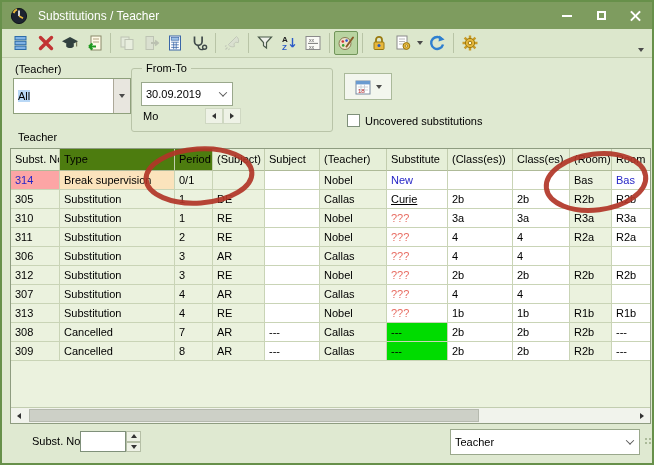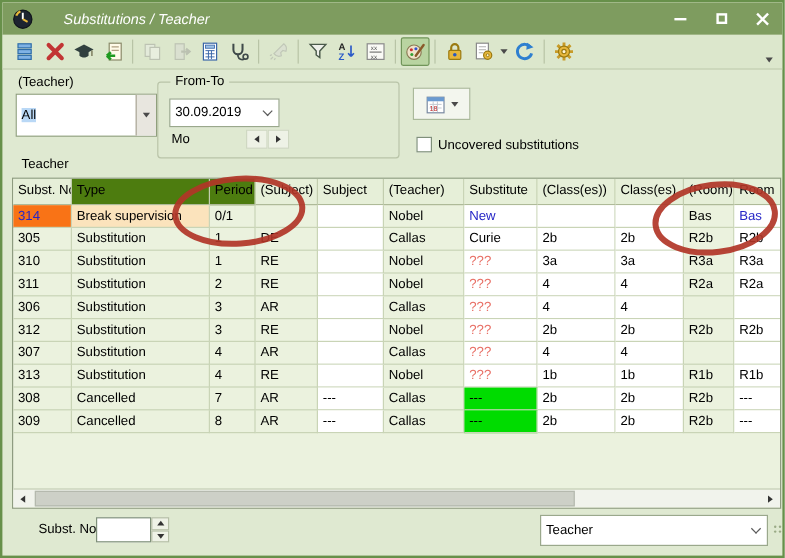--- a/index.html
+++ b/index.html
@@ -6,21 +6,21 @@
   html,body { background:#c8c8c8; font-family:"Liberation Sans", sans-serif; }
   .window {
     position:relative; width:654px; height:465px;
     background:#dfe9d1; border:2px solid #67904a; overflow:hidden;
     font-size:11px; color:#000;
   }
   
   .titlebar{ position:absolute; left:0; top:0; right:0; height:27px;
     background:#7e9c5f; display:flex; align-items:center; }
   .titlebar .logo{ width:18px; height:18px; margin-left:8px; }
-  .titlebar .title{ color:#fff; font-size:12px; margin-left:25px;font-style:italic; }
+  .titlebar .title{ color:#fff; font-size:12px; margin-left:10px; }
   .win-btns{ margin-left:auto; display:flex; height:100%; }
   .win-btn{ width:34px; height:100%; display:flex; align-items:center; justify-content:center; cursor:default; }
   .glyph-min{ width:10px; height:2px; background:#fff; }
   .glyph-max{ width:9px; height:9px; border:2px solid #fff; }
   .glyph-close{ position:relative; width:11px; height:11px; }
   .glyph-close::before,.glyph-close::after{ content:""; position:absolute; left:-1px; top:4.5px; width:13px; height:2px; background:#fff; }
   .glyph-close::before{ transform:rotate(45deg);} .glyph-close::after{ transform:rotate(-45deg);}
   
   .toolbar{ position:absolute; left:0; top:27px; right:0; height:29px;
     background:#dce7cc; border-bottom:1px solid #c2cdb0; display:flex; align-items:center; padding-left:8px; }
@@ -58,21 +58,21 @@
   .grid-view{ position:absolute; left:0; top:0; right:0; height:258px; overflow:hidden; }
   .grow{ display:flex; }
   .gc{ flex:none; height:19px; line-height:18px; padding-left:4px; white-space:nowrap; overflow:hidden;
     border-right:1px solid #c9d4b6; border-bottom:1px solid #c9d4b6; }
   .ghead .gc{ height:22px; line-height:21px; background:#e6efd8; border-right:1px solid #c2cdae; border-bottom:1px solid #aeba98; }
   .ghead .gc.peach{ background:#4d7c0f; }
   .gc.white{ background:#fff; }
   .gc.t-blue{ color:#2626c6; }
   .gc.t-red{ color:#e86e64; }
   .gc.bg-cancel{ background:#00dc00; }
-  .gc.no-break{ background:#f97316; }
+  .gc.no-break{ background:#fca5a5; }
   .gc.type-break{ background:#fbe3bc; }
   
   .hscroll{ position:absolute; left:0; right:0; bottom:0; height:16px; background:#f1f3ec; border-top:1px solid #c2cdb0; display:flex; }
   .sbtn{ width:16px; height:100%; display:flex; align-items:center; justify-content:center; color:#444; font-size:12px; }
   .strack{ position:relative; flex:1; }
   .sthumb{ position:absolute; left:2px; top:1px; height:13px; width:450px; background:#cdd0c7; border:1px solid #b5b9ae; }
   
   .footer-input{ position:absolute; left:78px; top:429px; width:46px; height:21px; background:#fff; border:1px solid #7f907a; padding:0 3px; font-size:11px; font-family:"Liberation Sans",sans-serif;}
   .spinner{ position:absolute; left:124px; top:429px; width:15px; height:21px; display:flex; flex-direction:column; }
   .spin-btn{ flex:1; background:#eef2e6; border:1px solid #b5bfa6; display:flex; align-items:center; justify-content:center; }
@@ -312,21 +312,21 @@
             <div class="gc" style="width: 42px;">Bas</div>
             <div class="gc white t-blue" style="width: 50px;">Bas</div>
           </div>
           <div class="grow">
             <div class="gc" style="width: 49px;">305</div>
             <div class="gc" style="width: 115px;">Substitution</div>
             <div class="gc" style="width: 38px;">1</div>
             <div class="gc" style="width: 52px;">DE</div>
             <div class="gc white" style="width: 55px;"></div>
             <div class="gc" style="width: 67px;">Callas</div>
-            <div class="gc white" style="width: 61px;">Curie</div>
+            <div class="gc white" style="width: 61px; text-decoration: underline;">Curie</div>
             <div class="gc white" style="width: 65px;">2b</div>
             <div class="gc white" style="width: 57px;">2b</div>
             <div class="gc" style="width: 42px;">R2b</div>
             <div class="gc white" style="width: 50px;">R2b</div>
           </div>
           <div class="grow">
             <div class="gc" style="width: 49px;">310</div>
             <div class="gc" style="width: 115px;">Substitution</div>
             <div class="gc" style="width: 38px;">1</div>
             <div class="gc" style="width: 52px;">RE</div>

